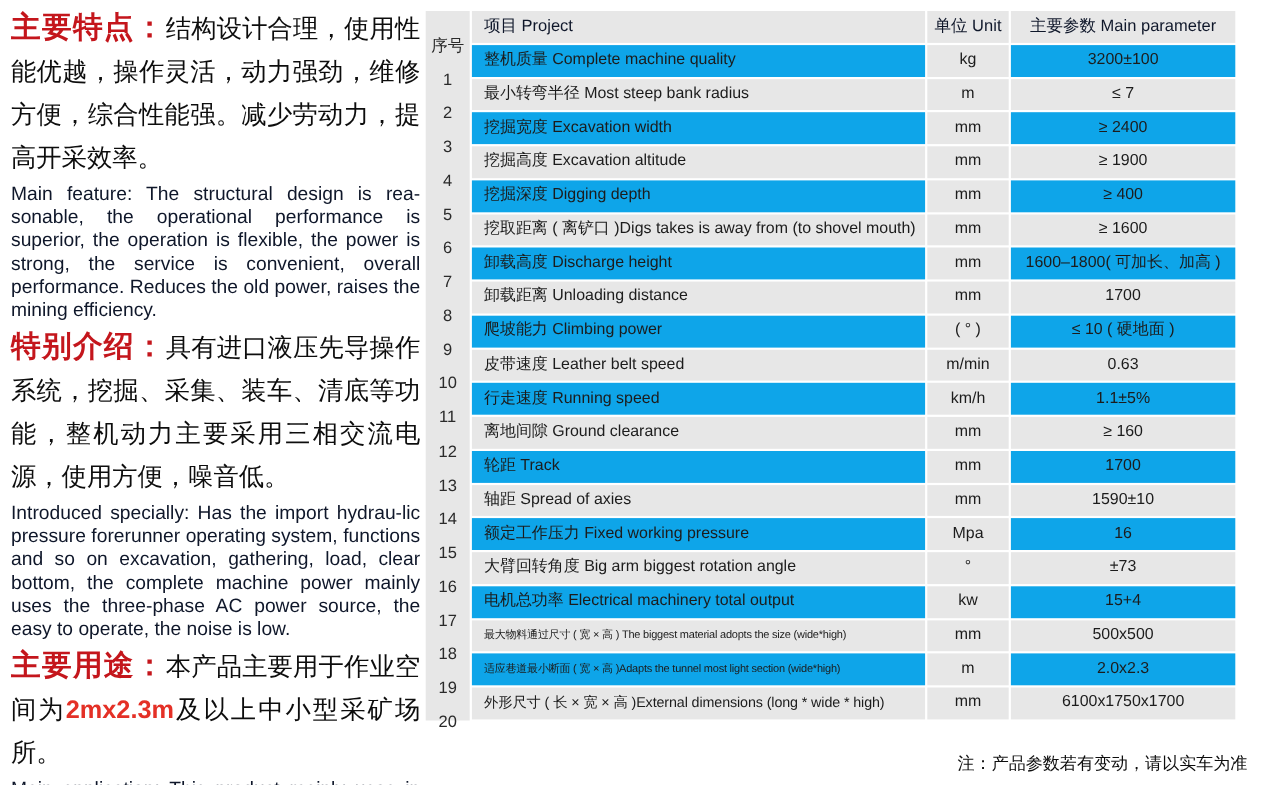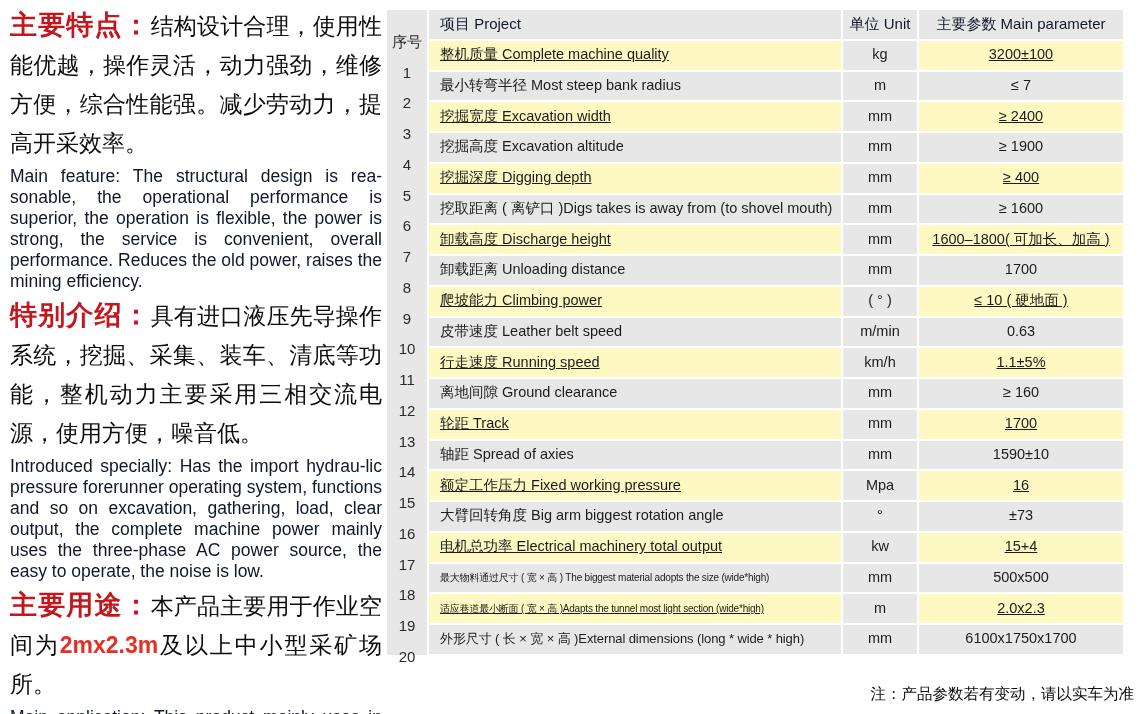--- a/index.html
+++ b/index.html
@@ -19,40 +19,40 @@
   .num-strip { position:absolute; left:387px; top:10px; width:40px; height:645px; background:#e7e7e7; }
   .spec-table {
     position:absolute; left:387px; top:10px; width:736px;
     display:grid; grid-template-columns:40px 1fr 74px 204px;
     grid-auto-rows:28.75px; gap:2px; background:transparent;
   }
   .cell { display:flex; align-items:center; justify-content:center; font-size:14.5px; color:#1c1c1c; line-height:1.1; }
   .cell.project { justify-content:flex-start; padding:0 6px 0 11px; }
   .cell.no { background:transparent; font-size:15px; color:#2a2a2a;margin-top:32px; }
   .cell.unit { background:#e7e7e7; }
-  .cell.w { background:#fef9c3;text-decoration:underline; }
+  .cell.w { background:#0ea5e9; }
   .cell.g { background:#e7e7e7; }
   .hdr { background:#e7e7e7; color:#0f172a; font-size:15px; }
   .condensed { font-size:10px; letter-spacing:-0.2px; }
   .narrow { font-size:13px; letter-spacing:-0.1px; }
 
   .note { position:absolute; right:13px; top:684px; font-size:15.5px; color:#0d0d0d; }
 </style>
 </head>
 <body>
 
 <div class="page">
 
   <div class="left-panel">
 
     <p class="cn-para"><span class="red-h">主要特点：</span><span>结构设计合理，使用性能优越，操作灵活，动力强劲，维修方便，综合性能强。减少劳动力，提高开采效率。</span></p>
     <p class="en-para">Main feature: The structural design is rea-sonable, the operational performance is superior, the operation is flexible, the power is strong, the service is convenient, overall performance. Reduces the old power, raises the mining efficiency.</p>
 
     <p class="cn-para"><span class="red-h">特别介绍：</span><span>具有进口液压先导操作系统，挖掘、采集、装车、清底等功能，整机动力主要采用三相交流电源，使用方便，噪音低。</span></p>
-    <p class="en-para">Introduced specially: Has the import hydrau-lic pressure forerunner operating system, functions and so on excavation, gathering, load, clear output, the complete machine power mainly uses the three-phase AC power source, the easy to operate, the noise is low.</p>
+    <p class="en-para">Introduced specially: Has the import hydrau-lic pressure forerunner operating system, functions and so on excavation, gathering, load, clear bottom, the complete machine power mainly uses the three-phase AC power source, the easy to operate, the noise is low.</p>
 
     <p class="cn-para"><span class="red-h">主要用途：</span><span>本产品主要用于作业空间为</span><span class="hl-cn">2mx2.3m</span><span>及以上中小型采矿场所。</span></p>
     <p class="en-para"><span>Main application: This product mainly uses in the working space is </span></p>
   </div>
 
   <div class="num-strip"></div>
 
   <div class="spec-table">
     <div class="cell no hdr">序号</div>
     <div class="cell project hdr">项目 Project</div>

